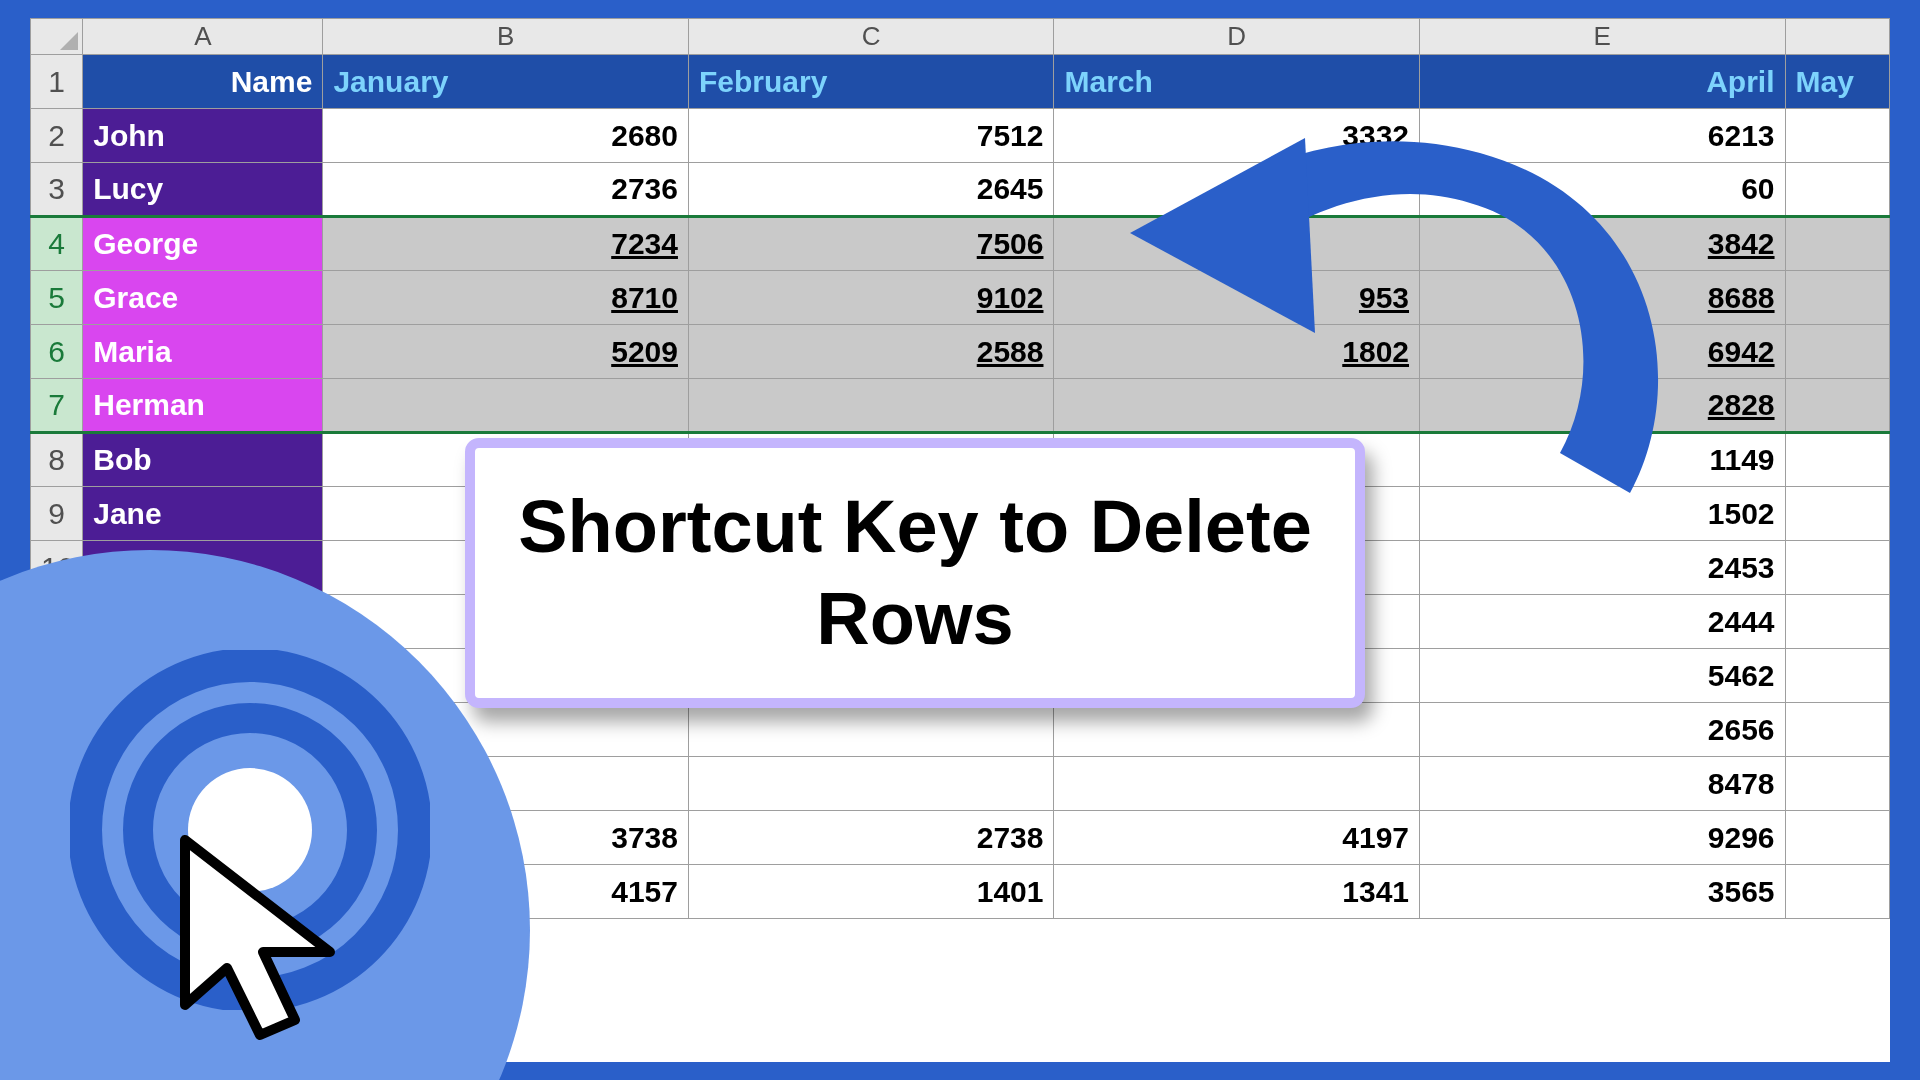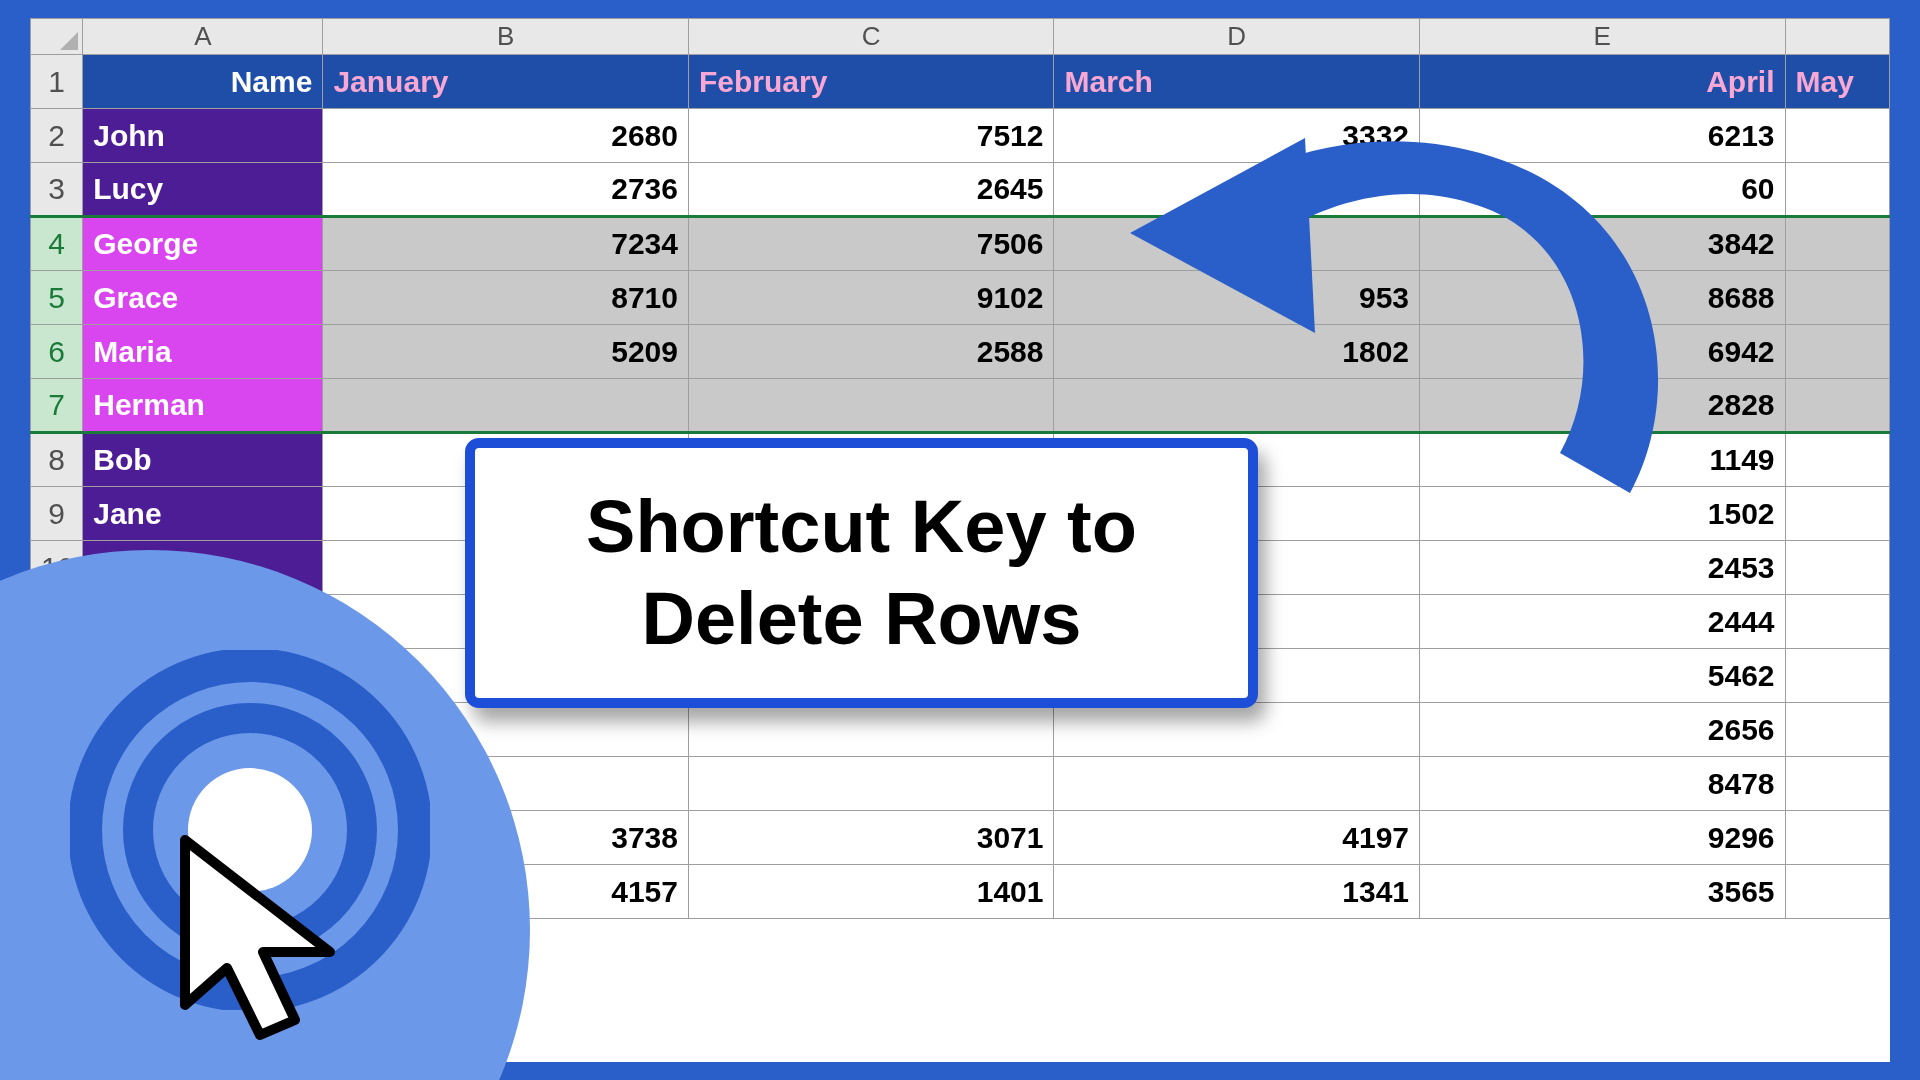--- a/index.html
+++ b/index.html
@@ -69,45 +69,45 @@
   td.name-cell {
     background: #4c1d95;
     color: #fff;
     font-weight: 700;
     text-align: left;
   }
   
   tr.header-row td.name-cell { background:#1f4ea8; }
   tr.header-row td.data-cell {
     background:#1f4ea8;
-    color:#f9a8d4;
+    color:#7dd3fc;
     font-weight:700;
     text-align:left;
   }
   
   td.data-cell {
     text-align: right;
     font-weight: 700;
     color: #000;
     background: #fff;
   }
   
-  tr.sel td.data-cell { background:#c9c9c9; }
+  tr.sel td.data-cell { background:#c9c9c9;text-decoration:underline; }
   tr.sel td.name-cell { background:#d946ef; }
   tr.sel td.row-header { background:#c9e7cf; color:#1a7a3a; }
   tr.sel.first td { border-top: 3px solid #1a7a3a; }
   tr.sel.last  td { border-bottom: 3px solid #1a7a3a; }
 
   
   .callout {
     position:absolute;
     left: 435px; top: 420px;
-    width: 793px; height: 270px;
+    width: 900px; height: 270px;
     background:#fff;
-    border: 10px solid #1d4ed8;
+    border: 10px solid #c4b5fd;
     border-radius: 14px;
     display:flex;
     align-items:center;
     justify-content:center;
     font-size: 74px;
     font-weight: 700;
     text-align:center;
     line-height: 1.25;
     box-shadow: 8px 14px 18px rgba(0,0,0,0.35);
     padding: 20px 30px;
@@ -291,21 +291,21 @@
           <td class="data-cell"></td>
           <td class="data-cell"></td>
           <td class="data-cell"></td>
           <td class="data-cell">8478</td>
           <td class="data-cell"></td>
         </tr>
         <tr class="">
           <td class="row-header"></td>
           <td class="name-cell"></td>
           <td class="data-cell">3738</td>
-          <td class="data-cell">3071</td>
+          <td class="data-cell">2738</td>
           <td class="data-cell">4197</td>
           <td class="data-cell">9296</td>
           <td class="data-cell"></td>
         </tr>
         <tr class="">
           <td class="row-header"></td>
           <td class="name-cell"></td>
           <td class="data-cell">4157</td>
           <td class="data-cell">1401</td>
           <td class="data-cell">1341</td>

